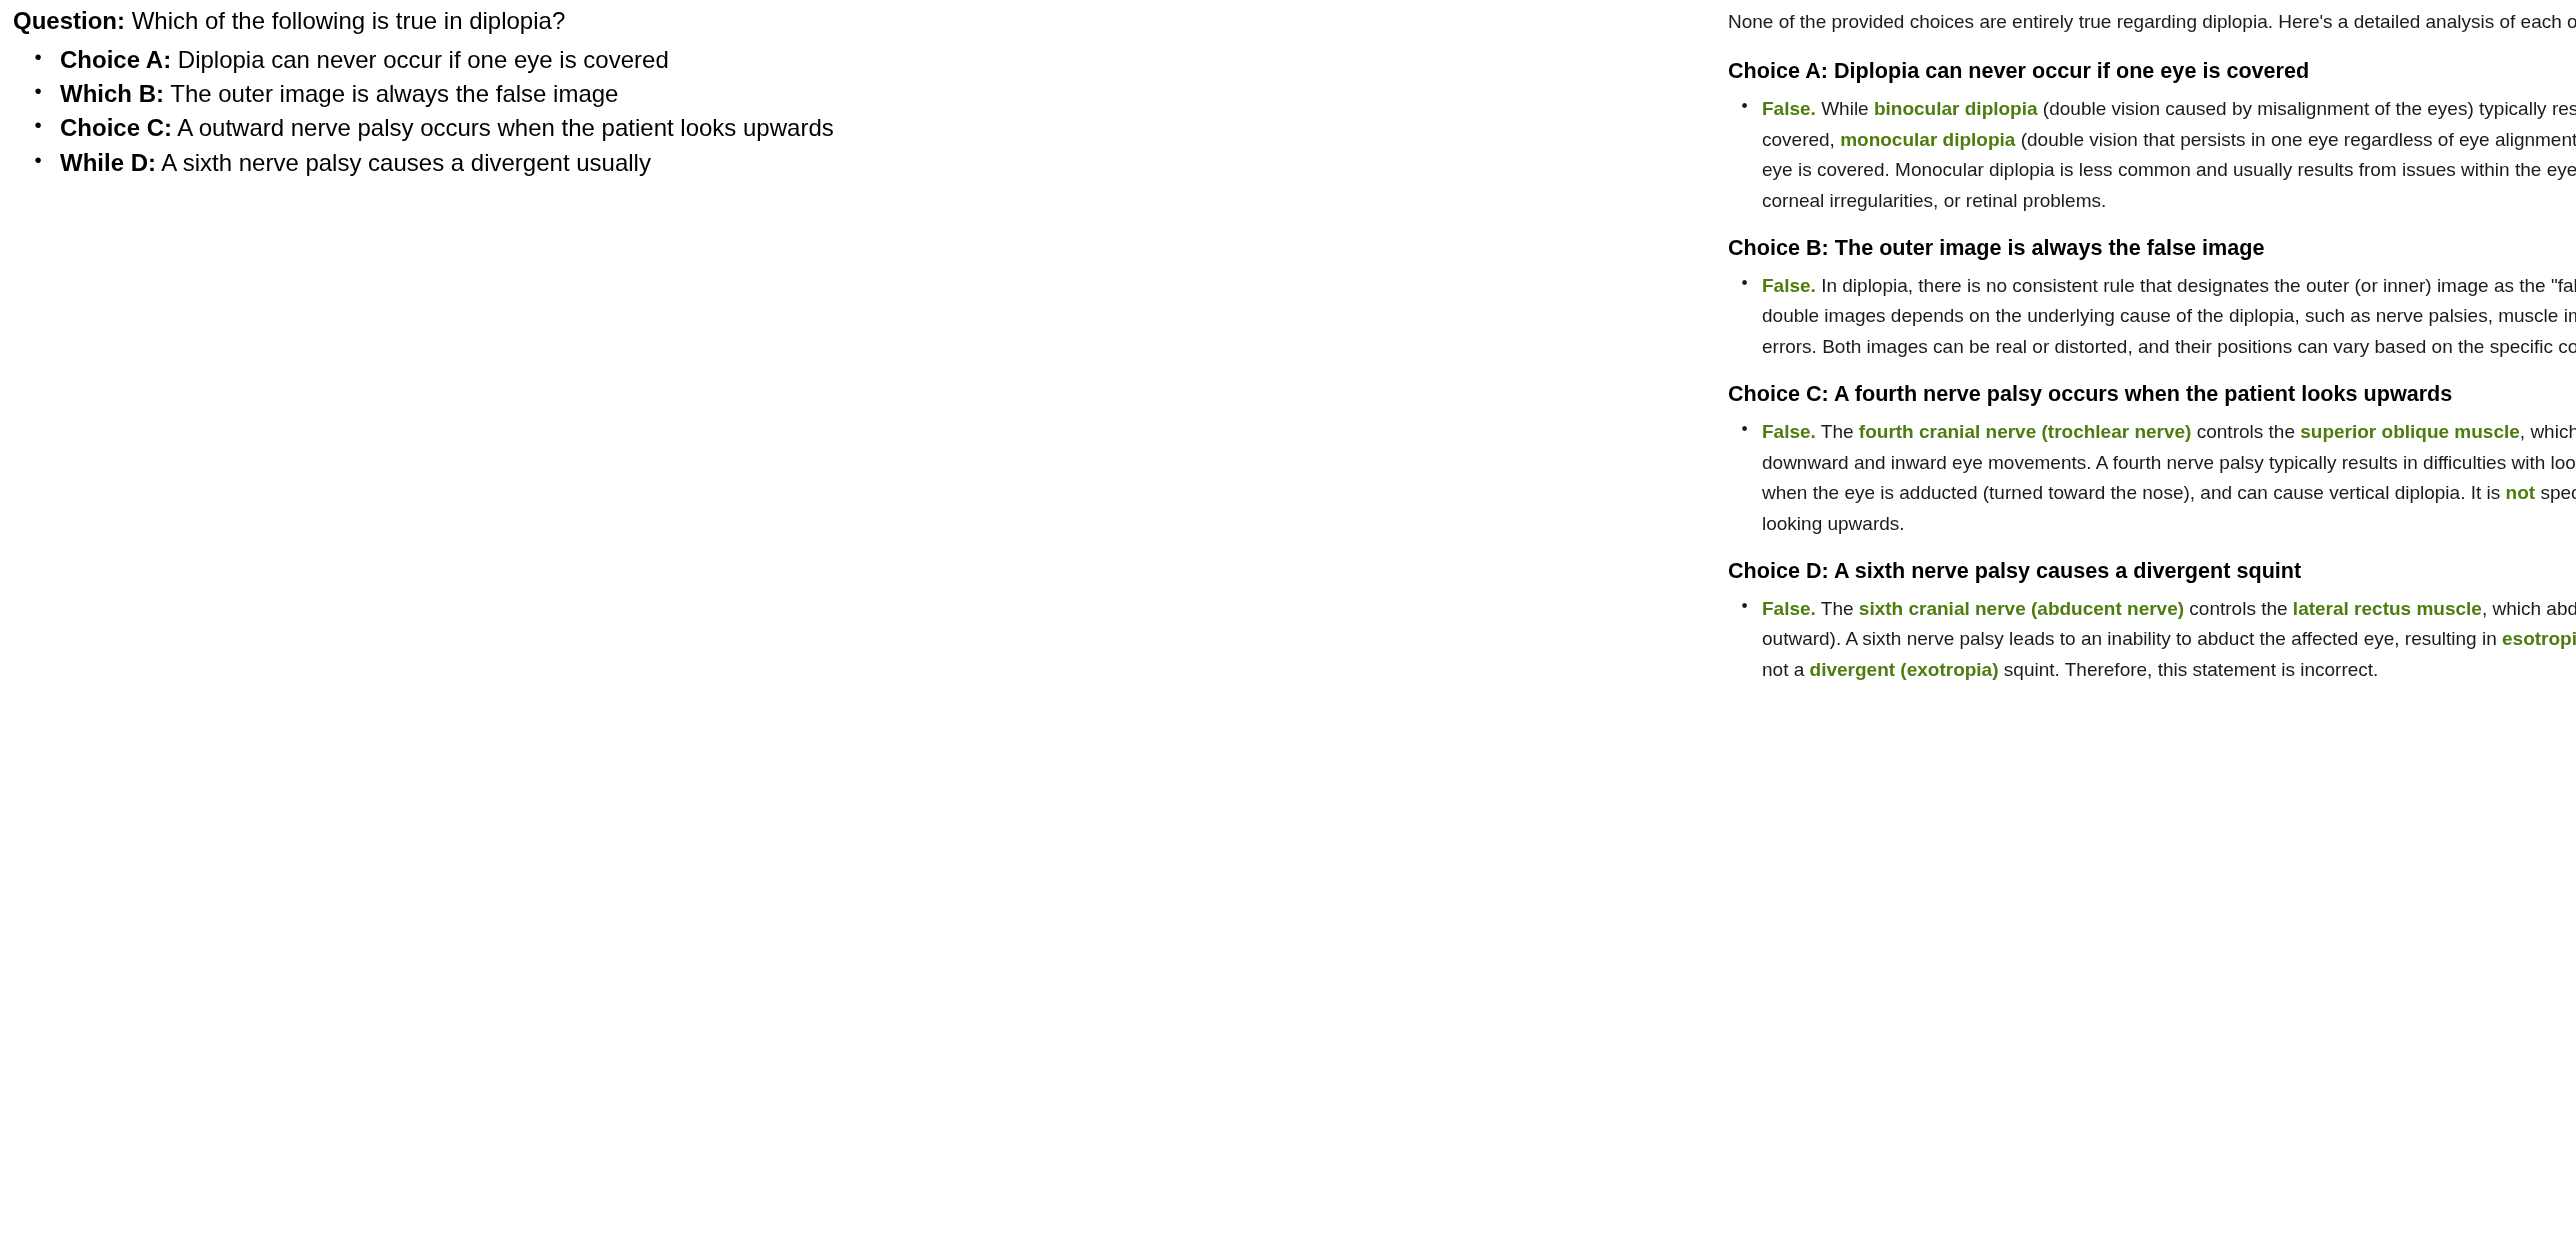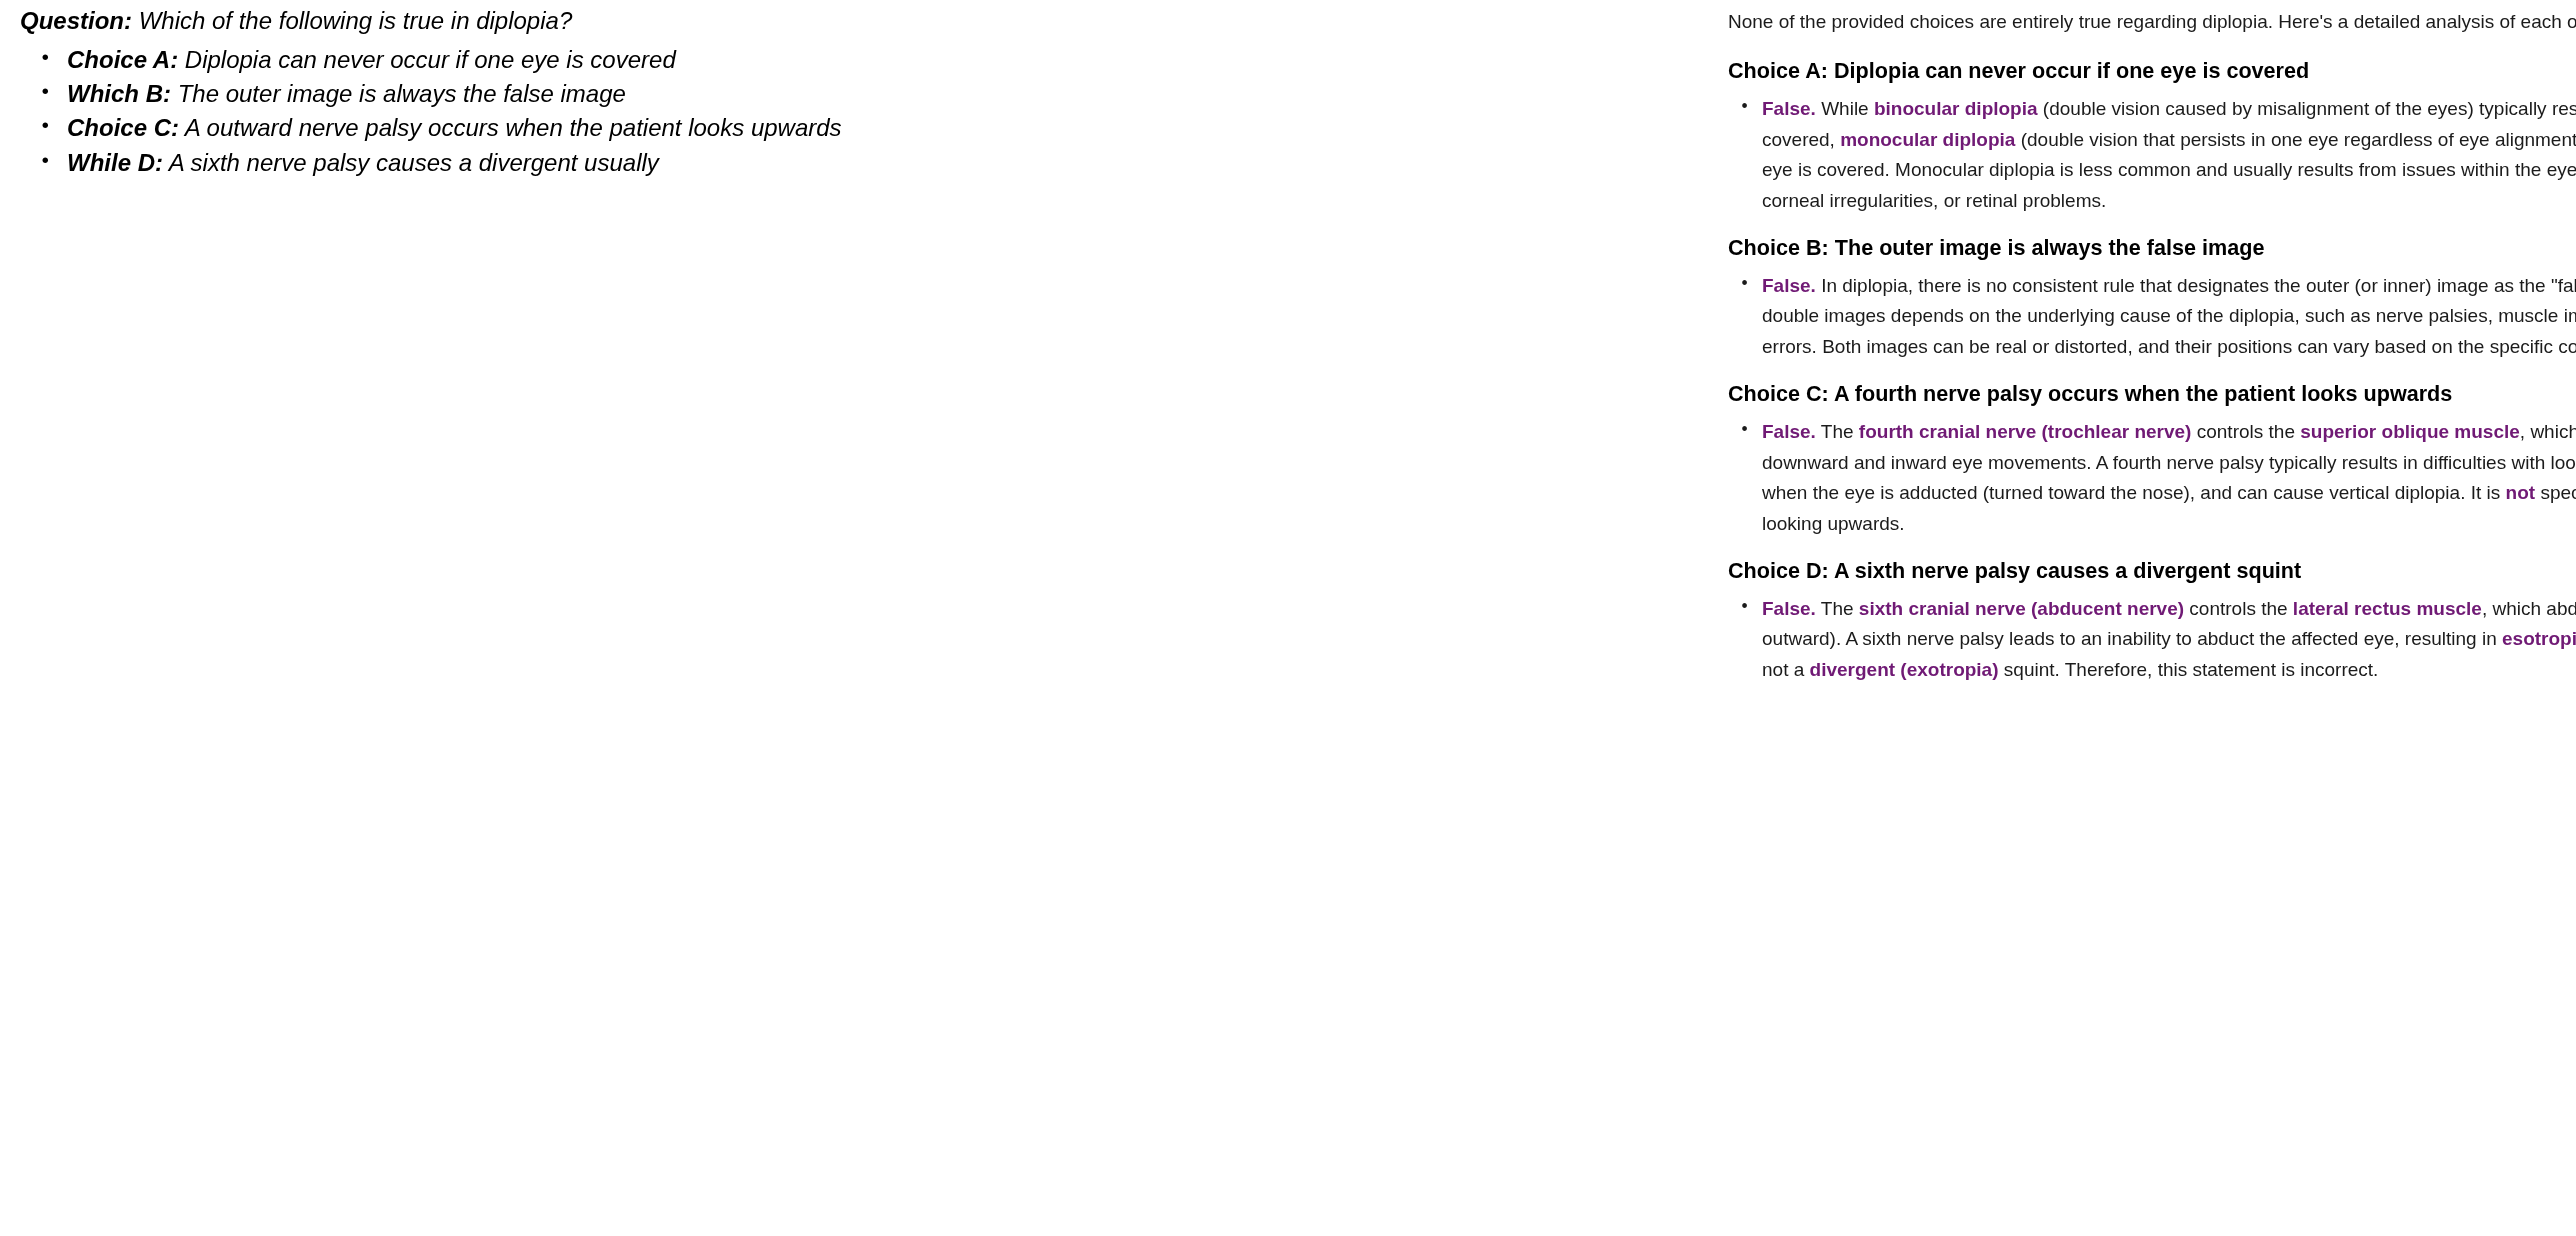--- a/index.html
+++ b/index.html
@@ -19,24 +19,23 @@
   .page {
     position: relative;
     width: 2833px;
     height: 1236px;
     padding: 0;
   }
 
   
   .question-col {
     position: absolute;
-    left: 20px;
+    left: 13px;
     top: 5.2px;
     width: 1278px;
-    font-style: italic;
   }
   .question-line {
     font-size: 24px;
     line-height: 1.30;
     color: #000;
     margin: 0 0 8.2px 0;
     font-family: "Liberation Sans", sans-serif;
   }
   .question-label {
     font-weight: bold;
@@ -137,21 +136,21 @@
     line-height: 1.62;
   }
   .ans-bullet::before {
     content: "\2022";
     position: absolute;
     left: 13.4px;
     top: -1.5px;
     font-size: 17.5px;
     color: #1b1b1b;
   }
-  .b { font-weight: bold; color: #701a75; }
+  .b { font-weight: bold; color: #4d7c0f; }
 </style>
 </head>
 <body>
 
 <div class="page">
 
   <div class="question-col">
     <div class="question-line">
       <span class="question-label">Question:</span>
       <span>Which of the following is true in diplopia?</span>

